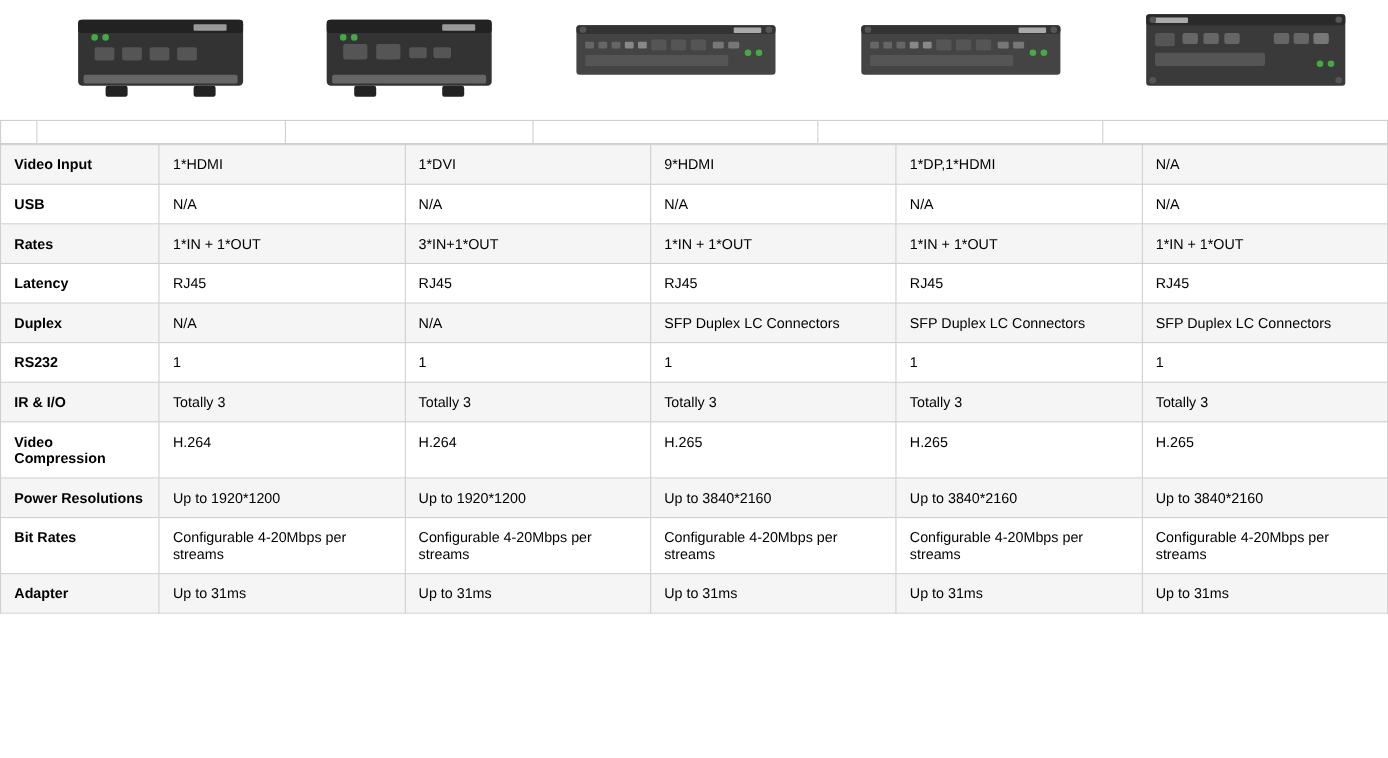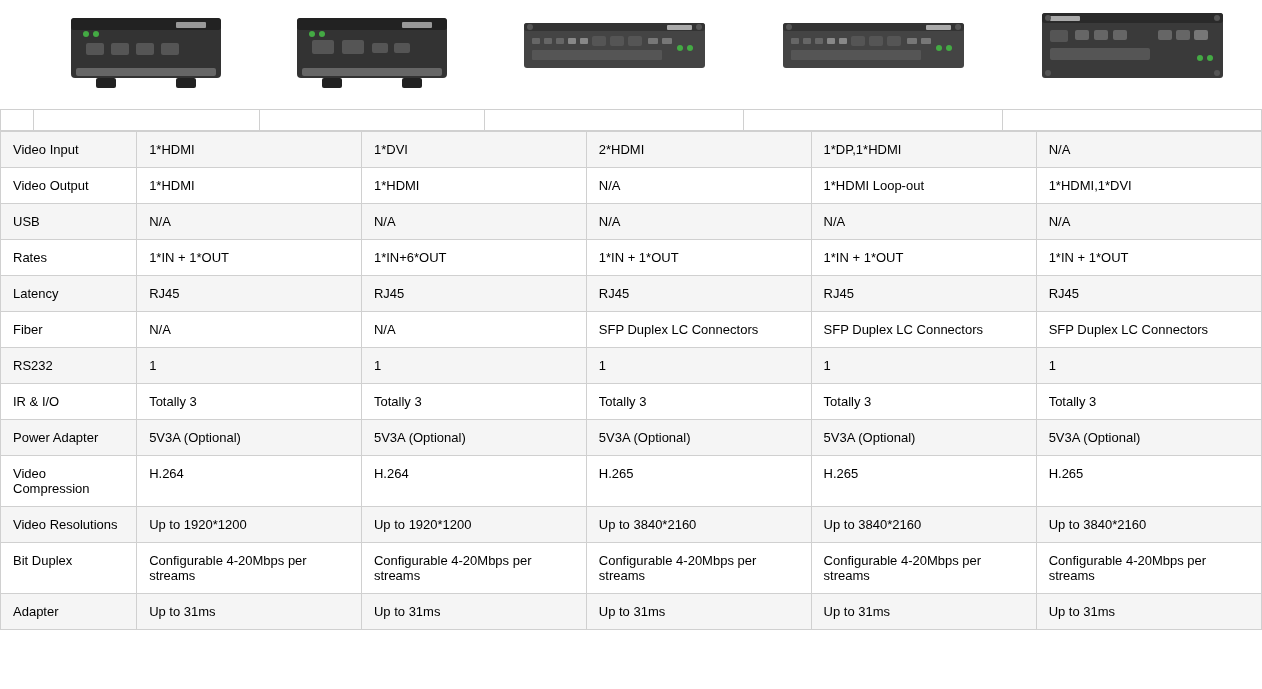--- a/index.html
+++ b/index.html
@@ -24,21 +24,21 @@
     }
 
     .comparison-table tbody tr:nth-child(odd) td {
       background: #f5f5f5;
     }
     .comparison-table tbody tr:nth-child(even) td {
       background: #ffffff;
     }
 
     .comparison-table tbody td:first-child {
-      font-weight: normal;
+      font-weight: bold;
       background: #f0f0f0;
     }
 
     .img-row {
       background: #fff;
       border-bottom: 1px solid #ccc;
     }
 
     .img-row td {
       border: none;
@@ -195,58 +195,50 @@
     </tr>
   </tbody>
 </table>
 
 <table class="comparison-table" id="data-table">
   <tbody id="table-body">
   <tr>
         <td>Video Input</td>
         <td>1*HDMI</td>
         <td>1*DVI</td>
-        <td>2*HDMI</td>
+        <td>9*HDMI</td>
         <td>1*DP,1*HDMI</td>
         <td>N/A</td>
       </tr>
       <tr>
-        <td>Video Output</td>
-        <td>1*HDMI</td>
-        <td>1*HDMI</td>
-        <td>N/A</td>
-        <td>1*HDMI Loop-out</td>
-        <td>1*HDMI,1*DVI</td>
-      </tr>
-      <tr>
         <td>USB</td>
         <td>N/A</td>
         <td>N/A</td>
         <td>N/A</td>
         <td>N/A</td>
         <td>N/A</td>
       </tr>
       <tr>
         <td>Rates</td>
         <td>1*IN + 1*OUT</td>
-        <td>1*IN+6*OUT</td>
+        <td>3*IN+1*OUT</td>
         <td>1*IN + 1*OUT</td>
         <td>1*IN + 1*OUT</td>
         <td>1*IN + 1*OUT</td>
       </tr>
       <tr>
         <td>Latency</td>
         <td>RJ45</td>
         <td>RJ45</td>
         <td>RJ45</td>
         <td>RJ45</td>
         <td>RJ45</td>
       </tr>
       <tr>
-        <td>Fiber</td>
+        <td>Duplex</td>
         <td>N/A</td>
         <td>N/A</td>
         <td>SFP Duplex LC Connectors</td>
         <td>SFP Duplex LC Connectors</td>
         <td>SFP Duplex LC Connectors</td>
       </tr>
       <tr>
         <td>RS232</td>
         <td>1</td>
         <td>1</td>
@@ -254,47 +246,39 @@
         <td>1</td>
         <td>1</td>
       </tr>
       <tr>
         <td>IR &amp; I/O</td>
         <td>Totally 3</td>
         <td>Totally 3</td>
         <td>Totally 3</td>
         <td>Totally 3</td>
         <td>Totally 3</td>
-      </tr>
-      <tr>
-        <td>Power Adapter</td>
-        <td>5V3A (Optional)</td>
-        <td>5V3A (Optional)</td>
-        <td>5V3A (Optional)</td>
-        <td>5V3A (Optional)</td>
-        <td>5V3A (Optional)</td>
       </tr>
       <tr>
         <td>Video Compression</td>
         <td>H.264</td>
         <td>H.264</td>
         <td>H.265</td>
         <td>H.265</td>
         <td>H.265</td>
       </tr>
       <tr>
-        <td>Video Resolutions</td>
+        <td>Power Resolutions</td>
         <td>Up to 1920*1200</td>
         <td>Up to 1920*1200</td>
         <td>Up to 3840*2160</td>
         <td>Up to 3840*2160</td>
         <td>Up to 3840*2160</td>
       </tr>
       <tr>
-        <td>Bit Duplex</td>
+        <td>Bit Rates</td>
         <td>Configurable 4-20Mbps per streams</td>
         <td>Configurable 4-20Mbps per streams</td>
         <td>Configurable 4-20Mbps per streams</td>
         <td>Configurable 4-20Mbps per streams</td>
         <td>Configurable 4-20Mbps per streams</td>
       </tr>
       <tr>
         <td>Adapter</td>
         <td>Up to 31ms</td>
         <td>Up to 31ms</td>

